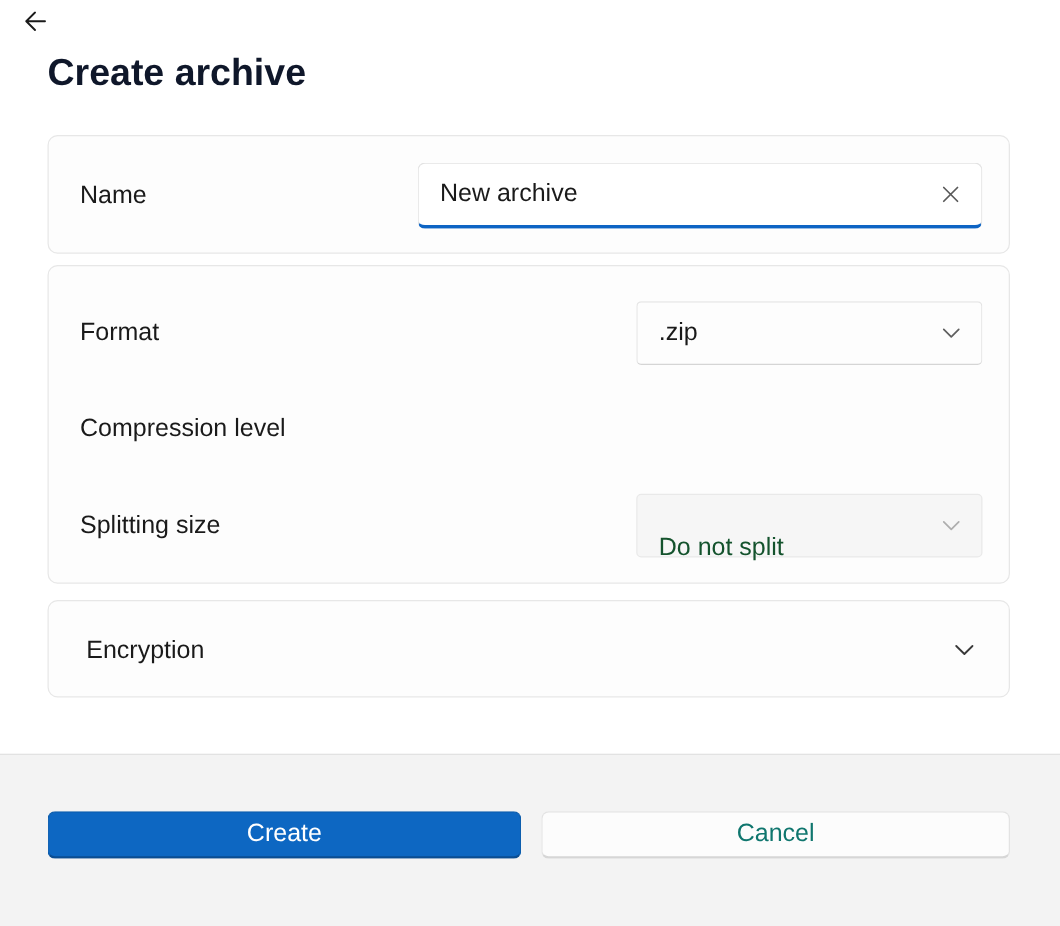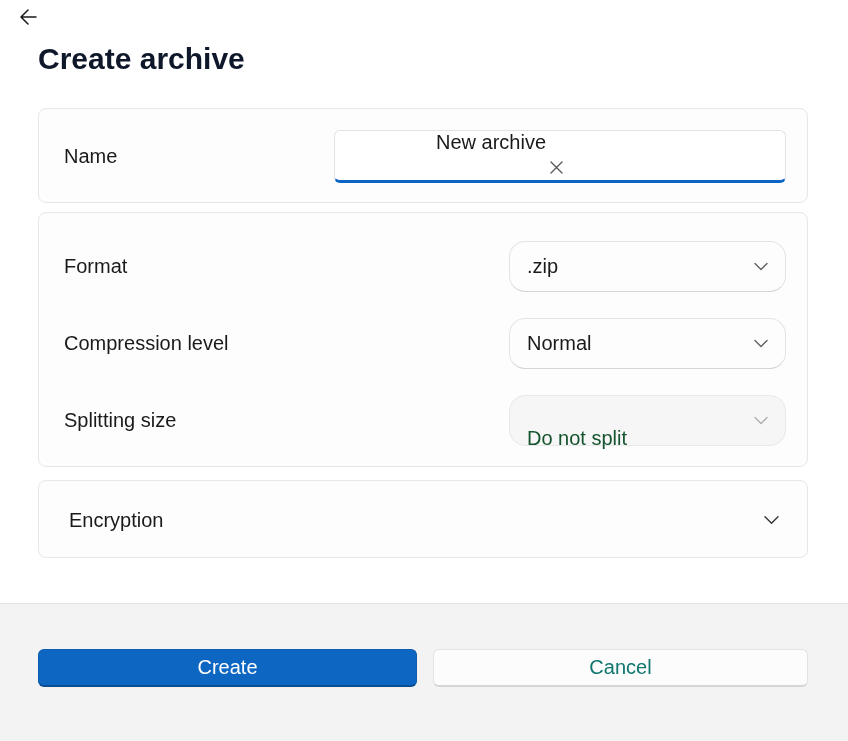--- a/index.html
+++ b/index.html
@@ -17,35 +17,35 @@
   .card-name { top:108px; height:95px; }
   .card-options { top:212px; height:255px; }
   .card-encryption { top:480px; height:78px; }
 
   .row-label { font-size:20px; color:#1a1a1a; }
 
   .name-label { position:absolute; left:25px; top:0; height:95px; line-height:95px; }
 
   .input-wrap { position:absolute; left:295px; top:21px; width:452px; height:53px;
     background:#ffffff; border:1px solid #e3e3e3; border-bottom:3px solid #0d64c4;
-    border-radius:6px; display:flex; align-items:center;flex-direction:column; }
+    border-radius:6px; display:flex; align-items:center; }
   .input-wrap input { flex:1; height:100%; border:none; outline:none; background:transparent;
     font-family:inherit; font-size:20px; color:#1a1a1a; padding:0 0 0 17px; }
   .clear-btn { width:34px; height:34px; margin-right:8px; border:none; background:transparent;
     display:flex; align-items:center; justify-content:center; cursor:pointer; border-radius:4px; }
 
   .opt-row { position:absolute; left:0; width:100%; height:51px; }
   .opt-row .row-label { position:absolute; left:25px; top:0; height:51px; line-height:51px; }
   .row-format { top:28px; }
   .row-compression { top:105px; }
   .row-splitting { top:182px; }
 
   .dropdown { position:absolute; left:470px; top:0; width:277px; height:51px;
     background:#fdfdfd; border:1px solid #e3e3e3; border-bottom-color:#d5d5d5;
-    border-radius:16px; display:flex; align-items:center; cursor:pointer; }
+    border-radius:4px; display:flex; align-items:center; cursor:pointer; }
   .dropdown .dd-value { font-size:20px; padding-left:17px; flex:1; color:#1a1a1a;
     white-space:nowrap; overflow:hidden; }
   .dropdown .chev { margin-right:17px; display:flex; align-items:center; }
   .dropdown.disabled { background:#f6f6f6; border-color:#e9e9e9; cursor:default; }
   .dropdown.disabled .dd-value { color:#14532d;margin-top:35px; }
   .dropdown.disabled .chev svg path { stroke:#aeaeae; }
 
   .enc-label { position:absolute; left:30px; top:0; height:78px; line-height:78px; }
   .enc-chev { position:absolute; right:28px; top:0; height:78px; display:flex; align-items:center; }
 
@@ -96,28 +96,20 @@
         <span class="chev">
           <svg width="14" height="9" viewBox="0 0 14 9">
               <path d="M1 1.5 L7 7.5 L13 1.5" fill="none" stroke="#5f5f5f" stroke-width="1.4" stroke-linecap="round" stroke-linejoin="round"></path>
             </svg>
         </span>
       </div>
     </div>
 
     <div class="opt-row row-compression">
       <div class="row-label">Compression level</div>
-      <div class="dropdown">
-        <span class="dd-value">Normal</span>
-        <span class="chev">
-          <svg width="14" height="9" viewBox="0 0 14 9">
-              <path d="M1 1.5 L7 7.5 L13 1.5" fill="none" stroke="#5f5f5f" stroke-width="1.4" stroke-linecap="round" stroke-linejoin="round"></path>
-            </svg>
-        </span>
-      </div>
     </div>
 
     <div class="opt-row row-splitting">
       <div class="row-label">Splitting size</div>
       <div class="dropdown disabled">
         <span class="dd-value">Do not split</span>
         <span class="chev">
           <svg width="14" height="9" viewBox="0 0 14 9">
               <path d="M1 1.5 L7 7.5 L13 1.5" fill="none" stroke="#aeaeae" stroke-width="1.4" stroke-linecap="round" stroke-linejoin="round"></path>
             </svg>

